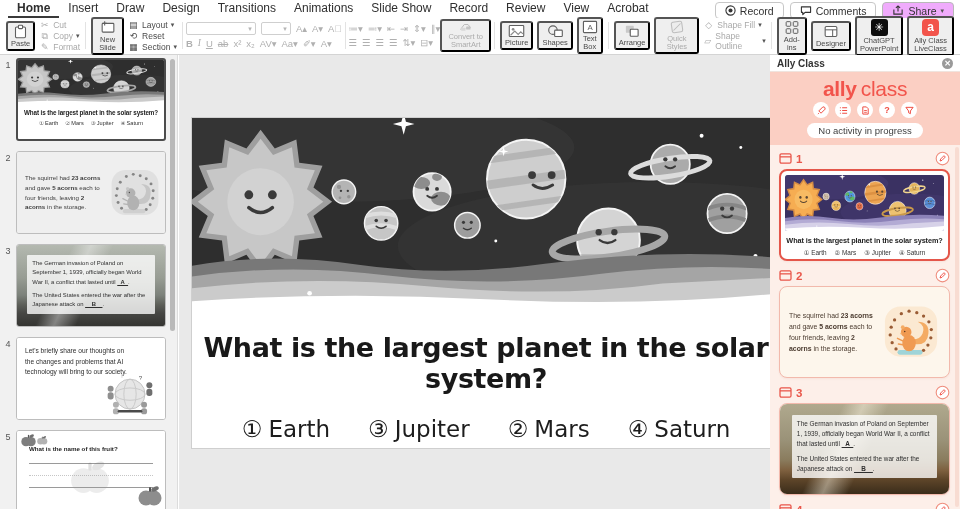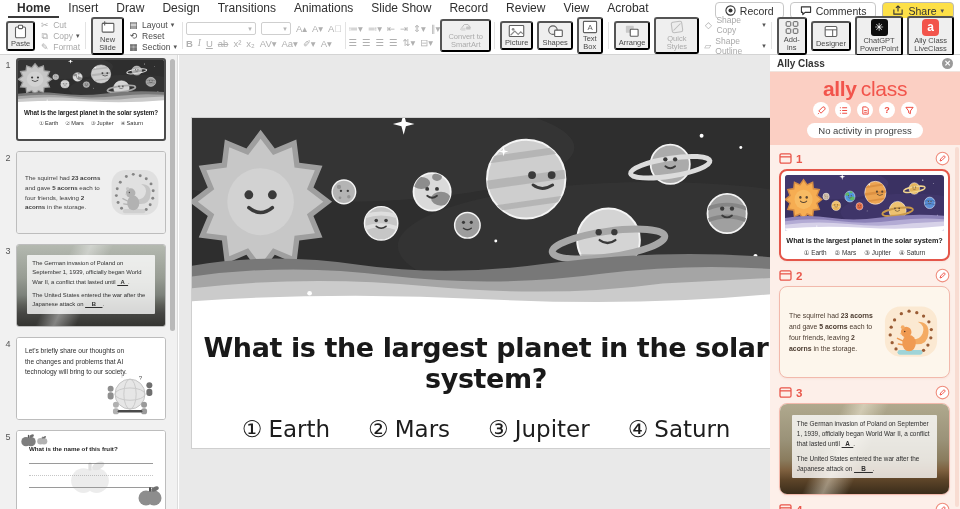--- a/index.html
+++ b/index.html
@@ -11,21 +11,21 @@
   }
   
   .menubar { position:absolute; top:0; left:0; right:0; height:18px; background:#fff; }
   .tabs { display:flex; align-items:flex-end; height:18px; padding-left:8px; }
   .tab { font-size:12px; color:#2f2f2f; padding:2px 9px 3px; cursor:default; white-space:nowrap; }
   .tab.active { font-weight:700; border-bottom:2px solid #3a3a3a; padding-bottom:1px; }
   .quick-actions { position:absolute; top:2px; right:6px; display:flex; gap:6px; }
   .qbtn { display:flex; align-items:center; gap:4px; height:17px; padding:0 9px;
           border:1px solid #c7c7c7; border-radius:4px; background:#fff;
           font-size:10.5px; color:#333; }
-  .qbtn.share { background:#fde047; border-color:#b9b9b9; }
+  .qbtn.share { background:#f0abfc; border-color:#b9b9b9; }
   .qbtn svg { display:block; }
   .caret { font-size:7px; color:#555; }
 
   
   .ribbon { position:absolute; top:18px; left:0; right:0; height:37px; background:#fff;
             border-bottom:1px solid #d4d4d4; display:flex; align-items:stretch; padding:1px 4px 2px; }
   .rsep { width:1px; background:#e3e3e3; margin:3px 3px; }
   .rgroup { display:flex; align-items:center; gap:4px; padding:0 2px; }
   .rbig { display:flex; flex-direction:column; align-items:center; justify-content:center;
           gap:1px; padding:1px 3px; border-radius:3px; }
@@ -502,21 +502,21 @@
       <button class="rbig dis">
         <svg width="16" height="14" viewBox="0 0 18 16">
             <rect x="3" y="2" width="12" height="12" rx="2" fill="#ededed" stroke="#bdbdbd" stroke-width="1.2" transform="rotate(-8 9 8)"></rect>
             <path d="M5 12 L13 4" stroke="#bdbdbd" stroke-width="1.2"></path>
           </svg>
         <span class="lbl">Quick Styles</span>
       </button>
       <div class="rstack">
         <div class="ritem dis">
             <span class="ic">◇</span>
-            <span>Shape Copy</span>
+            <span>Shape Fill</span>
             <span class="caret">▾</span>
           </div>
         <div class="ritem dis">
             <span class="ic">▱</span>
             <span>Shape Outline</span>
             <span class="caret">▾</span>
           </div>
       </div>
     </div>
     <div class="rsep"></div>
@@ -632,22 +632,22 @@
   </aside>
 
   <main class="canvas">
     <div class="slide">
       <svg class="scene scene-gray" viewBox="0 0 600 195" preserveAspectRatio="none">
           <use href="#space-scene"></use>
         </svg>
       <div class="slide-q">What is the largest planet in the solar system?</div>
       <div class="slide-opts">
         <span><span class="mk">①</span><span>Earth</span></span>
+        <span><span class="mk">③</span><span>Jupiter</span></span>
         <span><span class="mk">②</span><span>Mars</span></span>
-        <span><span class="mk">③</span><span>Jupiter</span></span>
         <span><span class="mk">④</span><span>Saturn</span></span>
       </div>
     </div>
   </main>
 
   <aside class="ally-panel">
     <div class="panel-titlebar">
       <span>Ally Class</span>
       <span class="panel-close">✕</span>
     </div>

